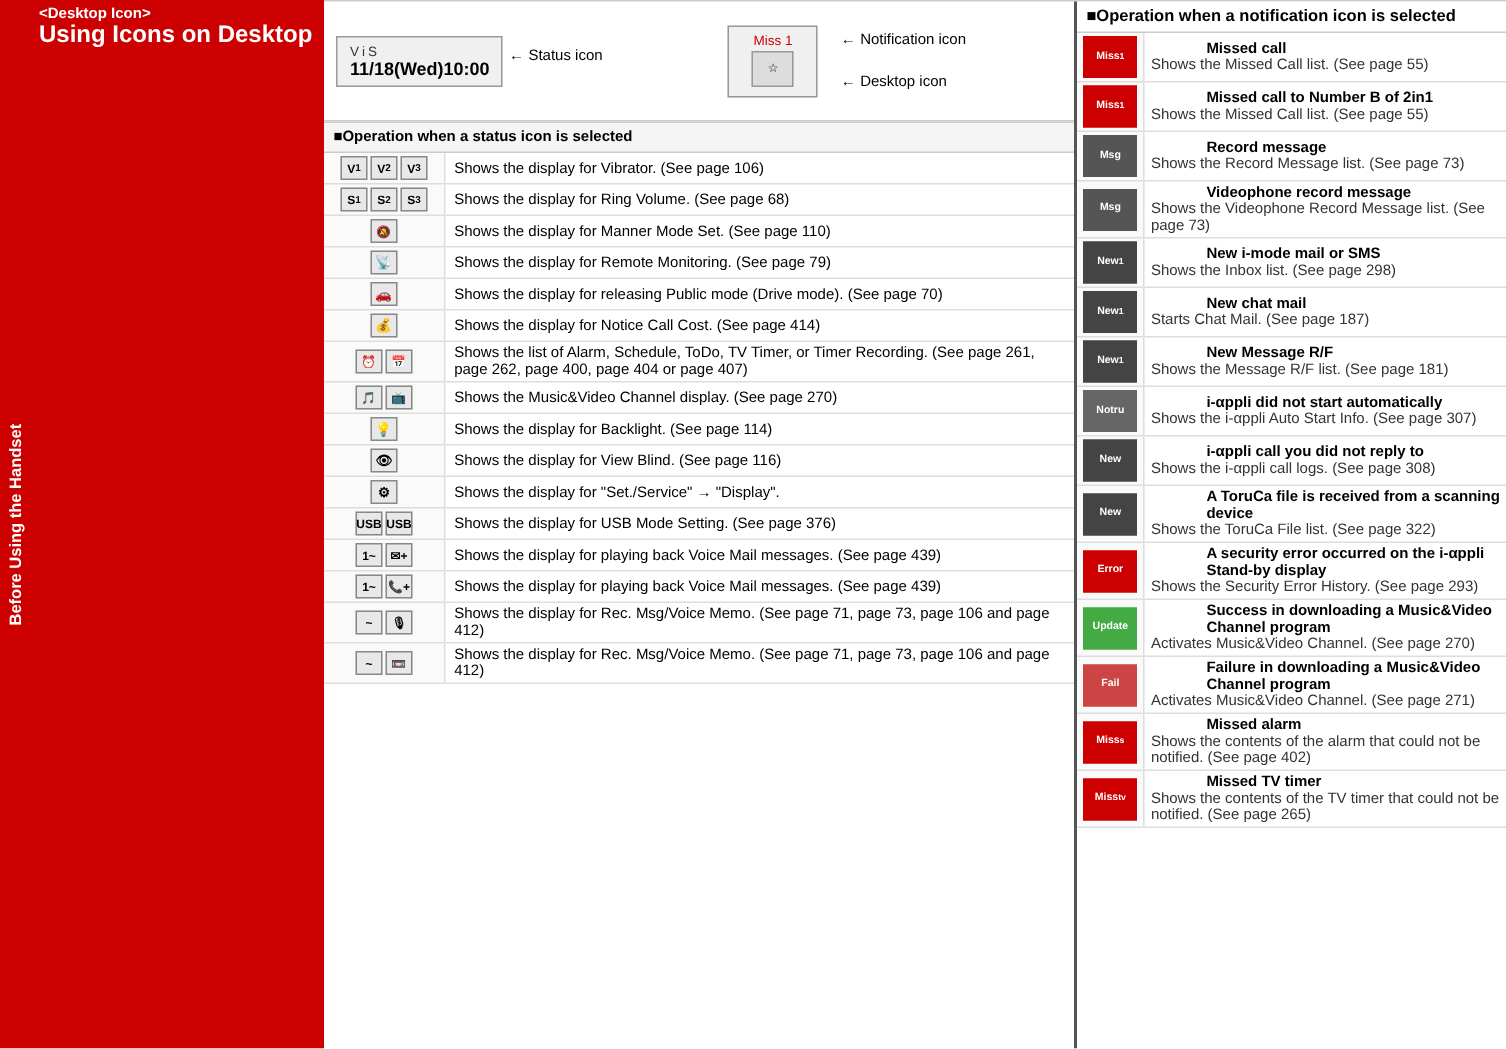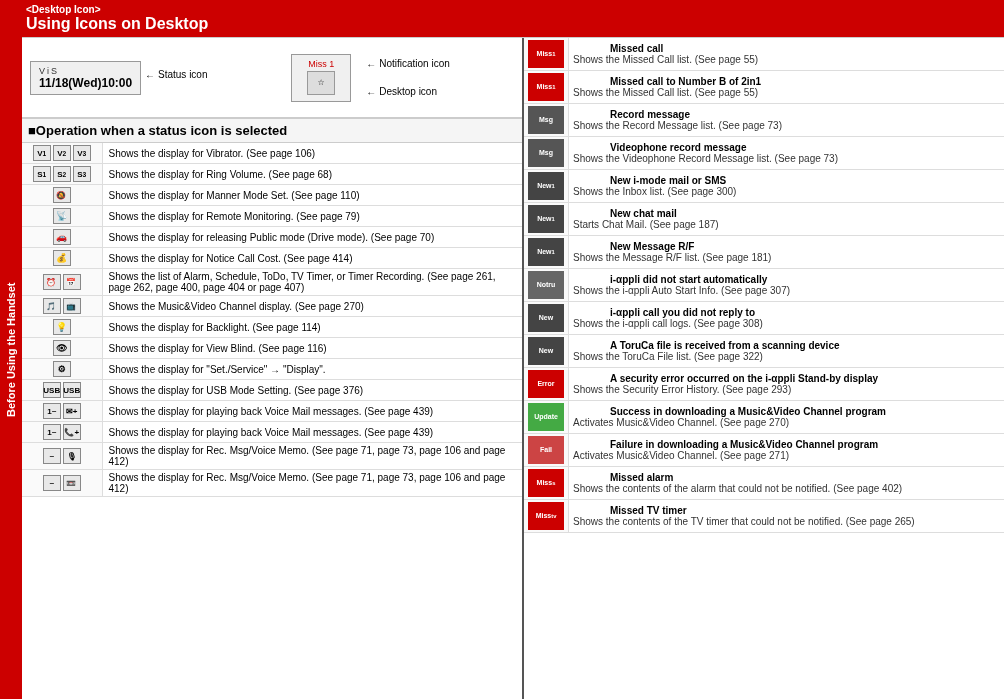--- a/index.html
+++ b/index.html
@@ -34,21 +34,21 @@
       align-items: center;
       justify-content: center;
       width: 22px;
       min-height: 100%;
     }
 
     
     .main-content {
       flex: 1;
       display: flex;
-      flex-direction: column;
+      flex-direction: row;
     }
 
     
     .page-header {
       background: #c00;
       color: #fff;
       padding: 4px 8px 4px 4px;
     }
     .page-header .small-title {
       font-size: 10px;
@@ -115,21 +115,21 @@
       background: #f0f0f0;
       padding: 4px 8px;
       font-size: 10px;
       min-width: 60px;
       text-align: center;
       position: relative;
     }
 
     
     .section-title {
-      font-size: 13px;
+      font-size: 10px;
       font-weight: bold;
       padding: 4px 6px;
       background: #f5f5f5;
       border-bottom: 1px solid #ccc;
       border-top: 1px solid #ccc;
     }
 
     
     .icon-table {
       width: 100%;
@@ -480,20 +480,23 @@
     <td>Shows the display for Rec. Msg/Voice Memo. (See page 71, page 73, page 106 and page 412)</td>
   </tr>
               </tbody>
           </table>
         </div>
 
       </div>
 
       <div class="right-panel">
 
+        <div class="right-section-title">
+          <span>■Operation when a notification icon is selected</span>
+        </div>
 
         <div class="right-scroll-area">
           <table class="notif-table">
             <tbody id="right-table-body">
             <tr>
     <td>
       <div class="icon-box" style="background:#c00;color:#fff;border-color:#c00;font-size:7px;width:36px;height:28px;text-align:center;line-height:1.2;">Miss<br><small>1</small></div>
     </td>
     <td>
       <span class="entry-title">Missed call</span>
@@ -526,21 +529,21 @@
       <span class="entry-title">Videophone record message</span>
       <span class="entry-desc">Shows the Videophone Record Message list. (See page 73)</span>
     </td>
   </tr>
                 <tr>
     <td>
       <div class="icon-box" style="background:#444;color:#fff;border-color:#444;font-size:7px;width:36px;height:28px;text-align:center;line-height:1.2;">New<br><small>1</small></div>
     </td>
     <td>
       <span class="entry-title">New i-mode mail or SMS</span>
-      <span class="entry-desc">Shows the Inbox list. (See page 300)</span>
+      <span class="entry-desc">Shows the Inbox list. (See page 298)</span>
     </td>
   </tr>
                 <tr>
     <td>
       <div class="icon-box" style="background:#444;color:#fff;border-color:#444;font-size:7px;width:36px;height:28px;text-align:center;line-height:1.2;">New<br><small>1</small></div>
     </td>
     <td>
       <span class="entry-title">New chat mail</span>
       <span class="entry-desc">Starts Chat Mail. (See page 187)</span>
     </td>

